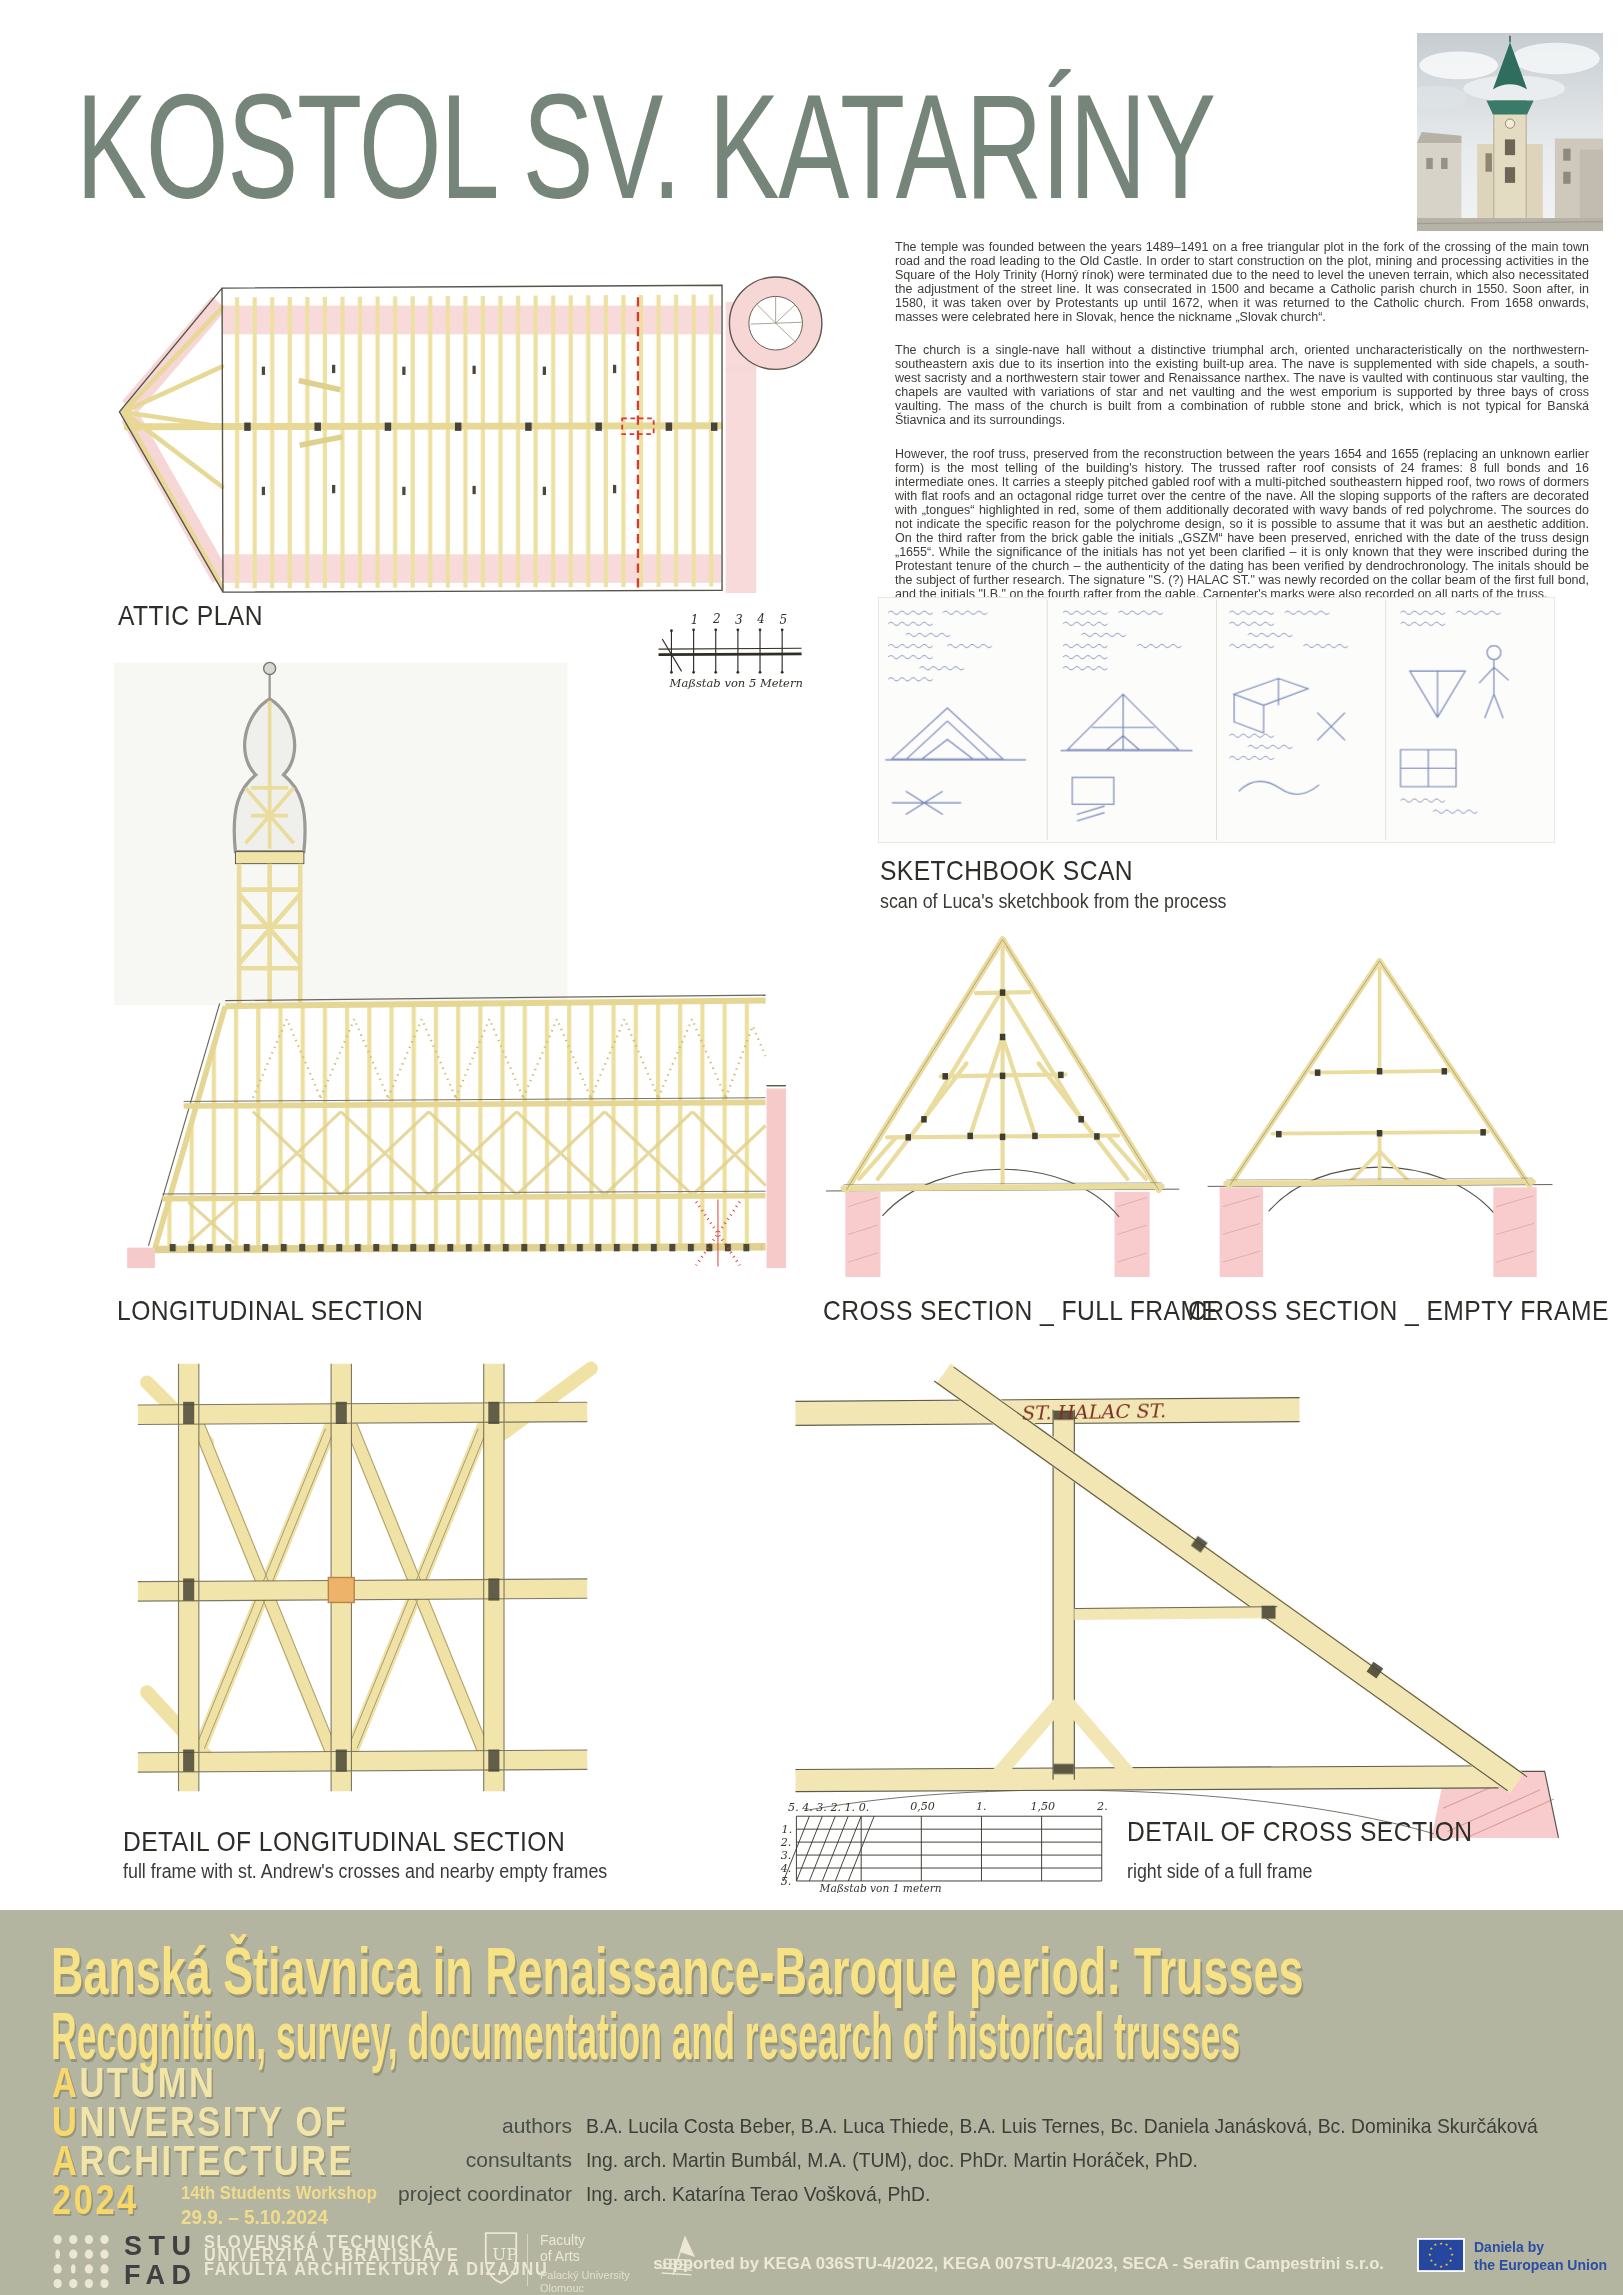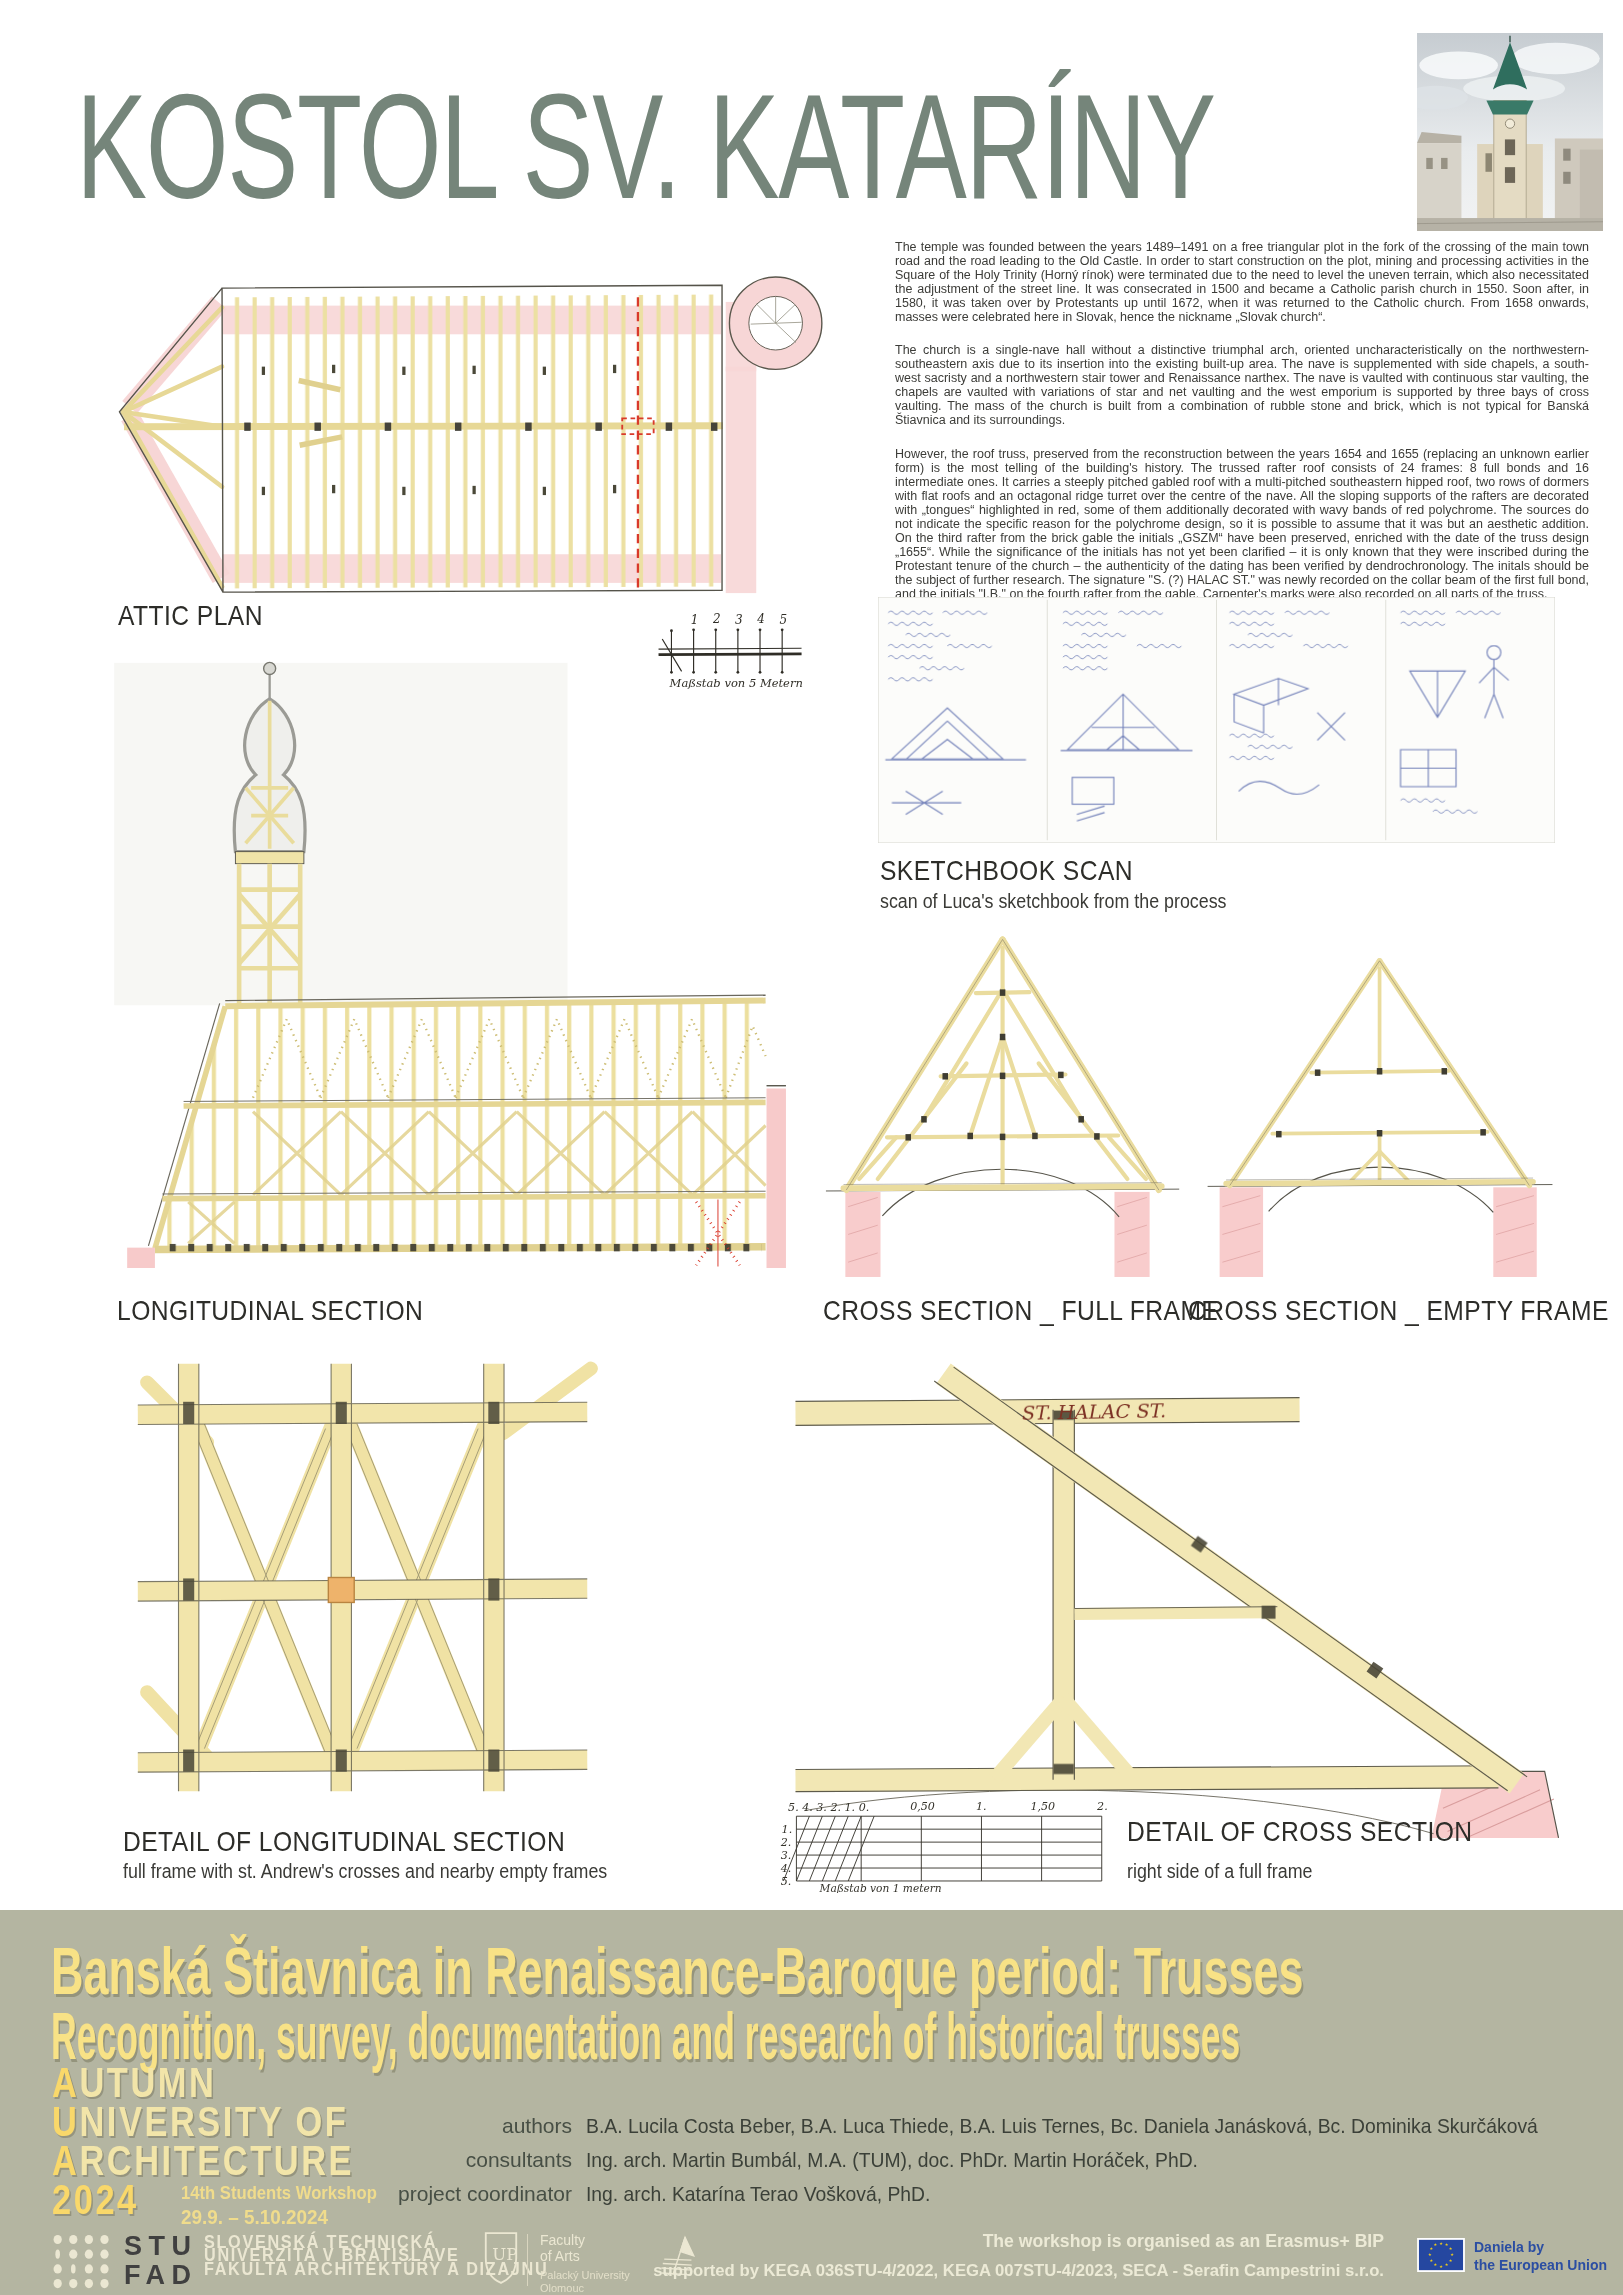--- a/index.html
+++ b/index.html
@@ -18,21 +18,21 @@
          text-shadow:2.8px 2.8px 0 rgba(122,120,95,.55);}
   .aua{font-weight:700;font-size:43px;line-height:39px;letter-spacing:3.2px;color:#f2e5a9;
        text-shadow:1.9px 1.9px 0 rgba(110,108,85,.45);}
   .aua .hl{color:#f9d86a;}
   .wsp{font-weight:700;color:#f0dc8c;}
   .projline{font-weight:700;font-size:27px;color:#5f6e62;letter-spacing:0.9px;}
   .credits{display:grid;grid-template-columns:181px auto;column-gap:14px;row-gap:10.2px;
            font-size:21px;color:#3b4038;}
   .credits .k{text-align:right;color:#474f45;}
   .note1{font-weight:700;font-size:17.6px;color:#ecead6;}
-  .note2{font-weight:700;font-size:16.7px;color:#ecead6;margin-top:9px;}
+  .note2{font-weight:700;font-size:16.7px;color:#ecead6;margin-top:23px;}
   .eutxt{font-weight:700;font-size:14px;line-height:17.6px;color:#2b4ea2;}
   .stuword{font-weight:700;font-size:27px;line-height:29px;letter-spacing:6.5px;color:#404040;}
   .uniword{font-weight:700;font-size:18px;line-height:13.4px;letter-spacing:1.9px;color:#ebe7d2;}
   .facword{font-size:14px;line-height:15.7px;color:#ebe7d2;}
   .facsmall{font-size:11px;line-height:13px;color:#e3dfc9;}
   svg{display:block;}
   .hand{font-family:"DejaVu Serif",serif;font-style:italic;}
 </style>
 </head>
 <body>
@@ -664,21 +664,20 @@
         <polygon points="58,12 88,44 58,44" fill="#ebe7d2"></polygon>
         <line x1="58" y1="12" x2="58" y2="96"></line>
         <line x1="30" y1="70" x2="86" y2="54"></line>
           <line x1="30" y1="80" x2="90" y2="64"></line>
         <line x1="30" y1="90" x2="94" y2="74"></line>
           <line x1="34" y1="100" x2="96" y2="84"></line>
       </g>
     </svg>
 
     <div class="abs" style="left:648px;top:321px;width:736px;text-align:right;">
-      <div class="note1">The workshop is organised as an Erasmus+ BIP</div>
       <div class="note2">supported by KEGA 036STU-4/2022, KEGA 007STU-4/2023, SECA - Serafin Campestrini s.r.o.</div>
     </div>
 
     <svg class="abs" style="left:1417px;top:328px;" width="48" height="34" viewBox="0 0 104 74">
       <rect x="0" y="0" width="104" height="74" fill="#ffffff"></rect>
       <rect x="4" y="4" width="96" height="66" fill="#2547a0"></rect>
       <g fill="#f7d117" font-size="9" text-anchor="middle">
         <text x="52" y="15">★</text>
           <text x="64" y="18">★</text>
           <text x="73" y="27">★</text>

